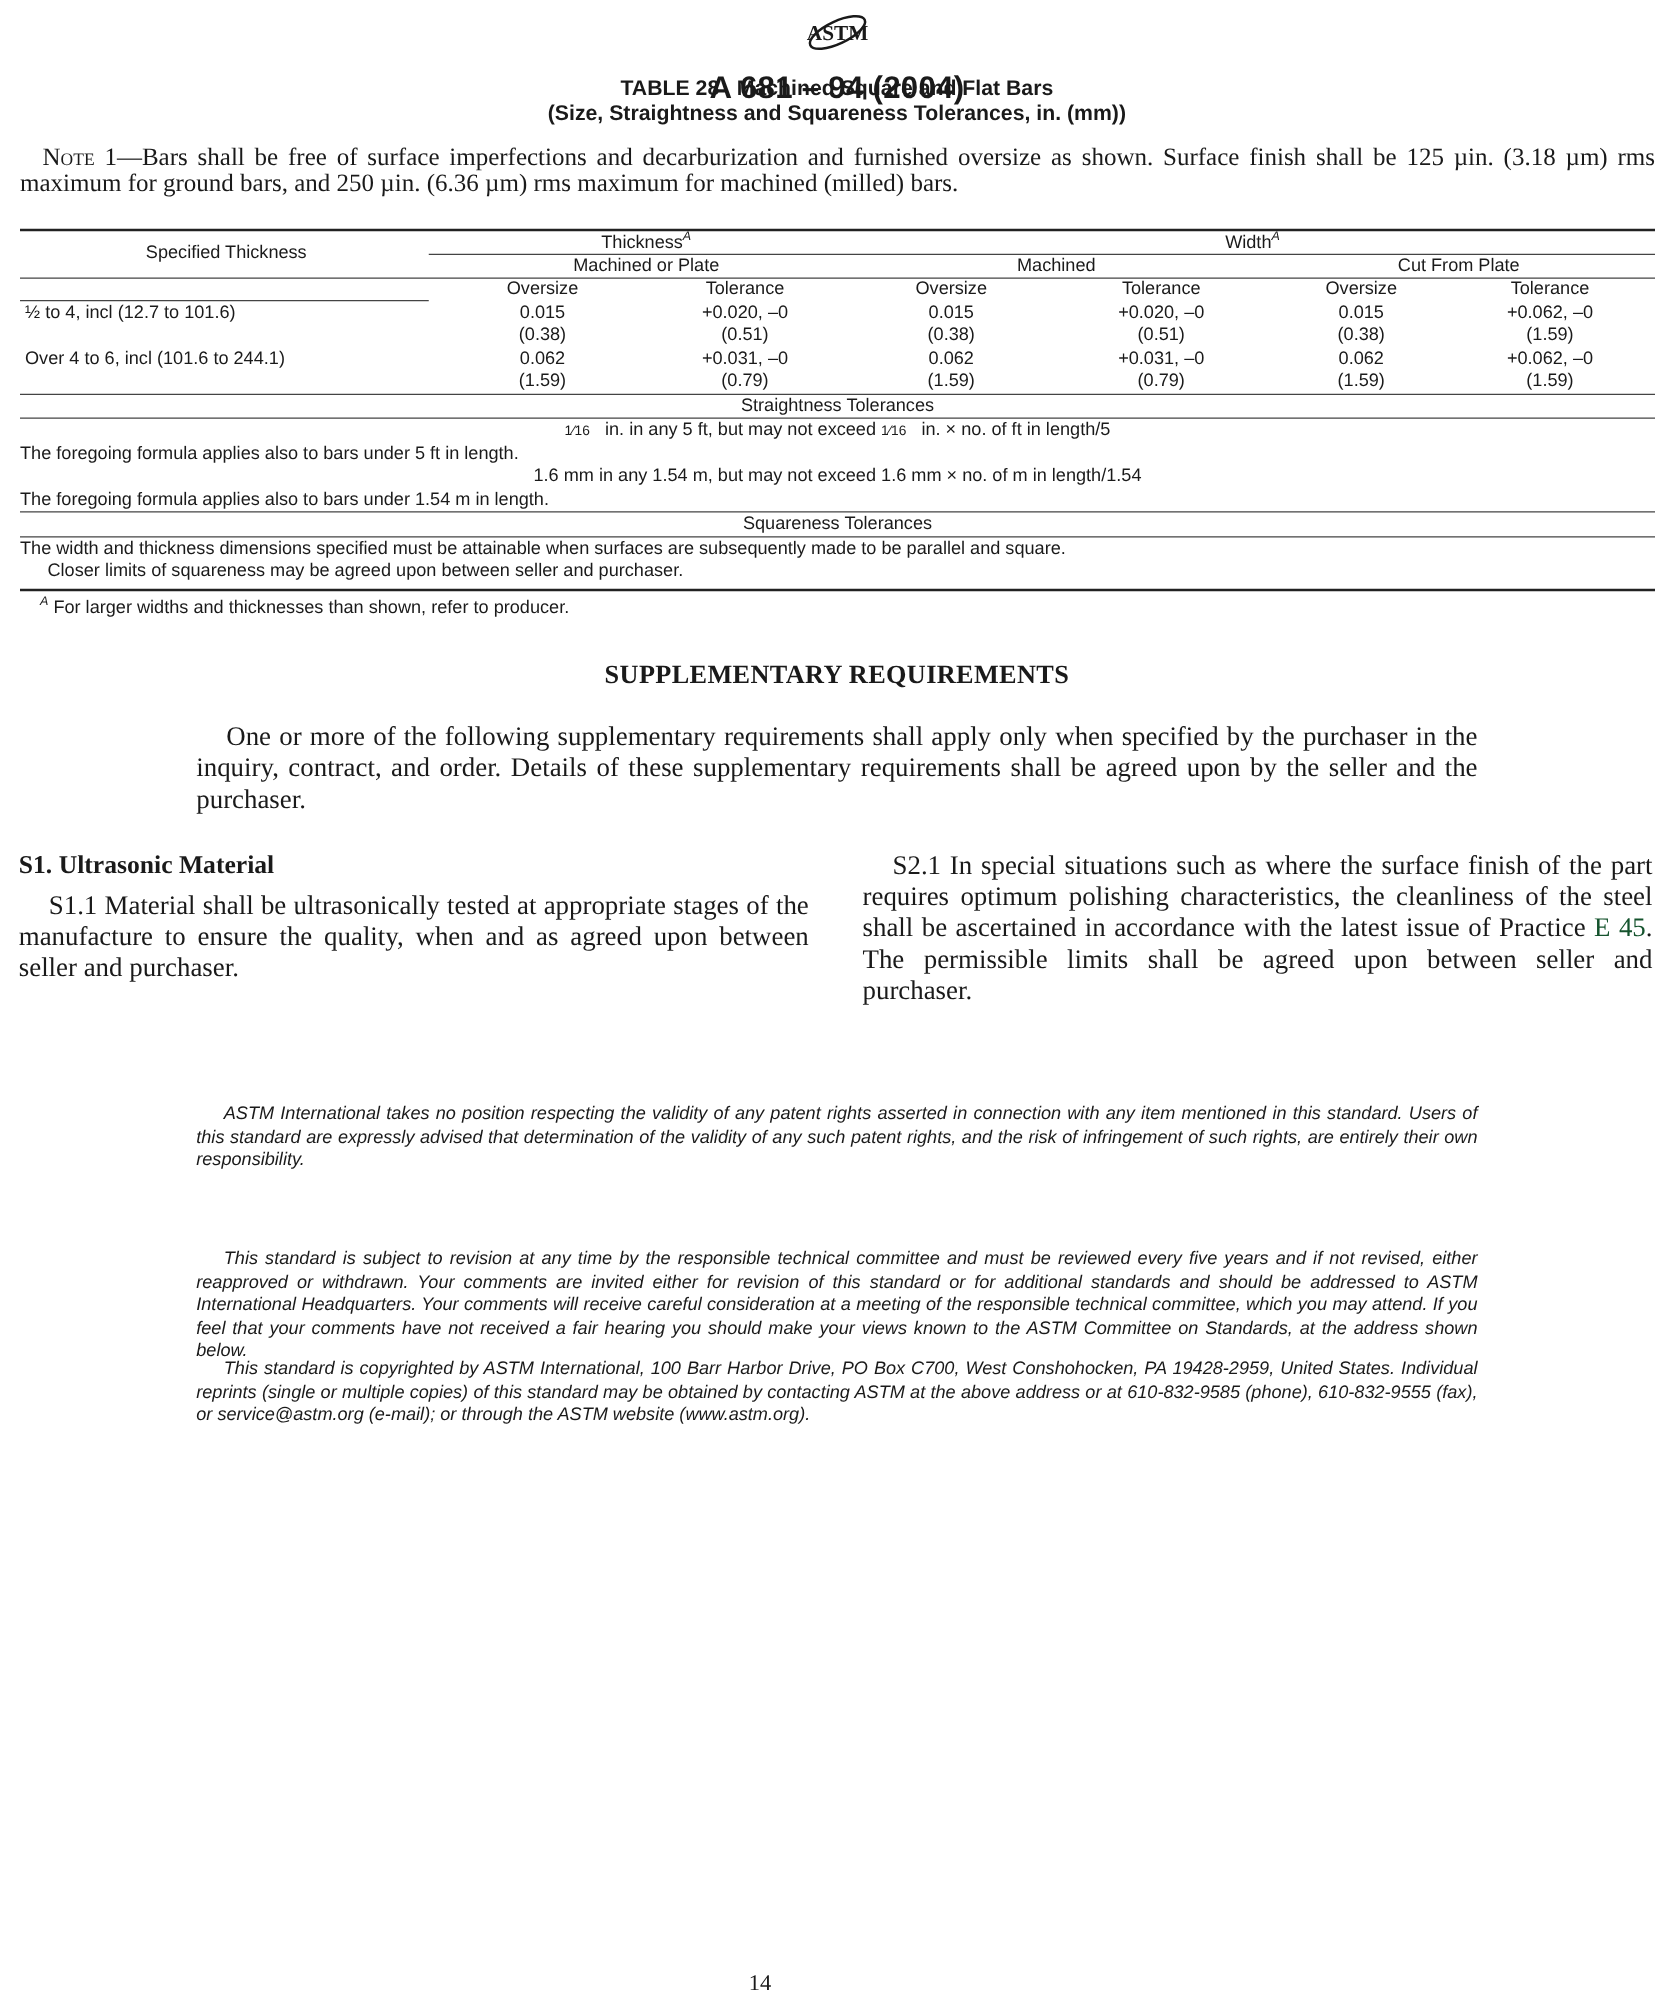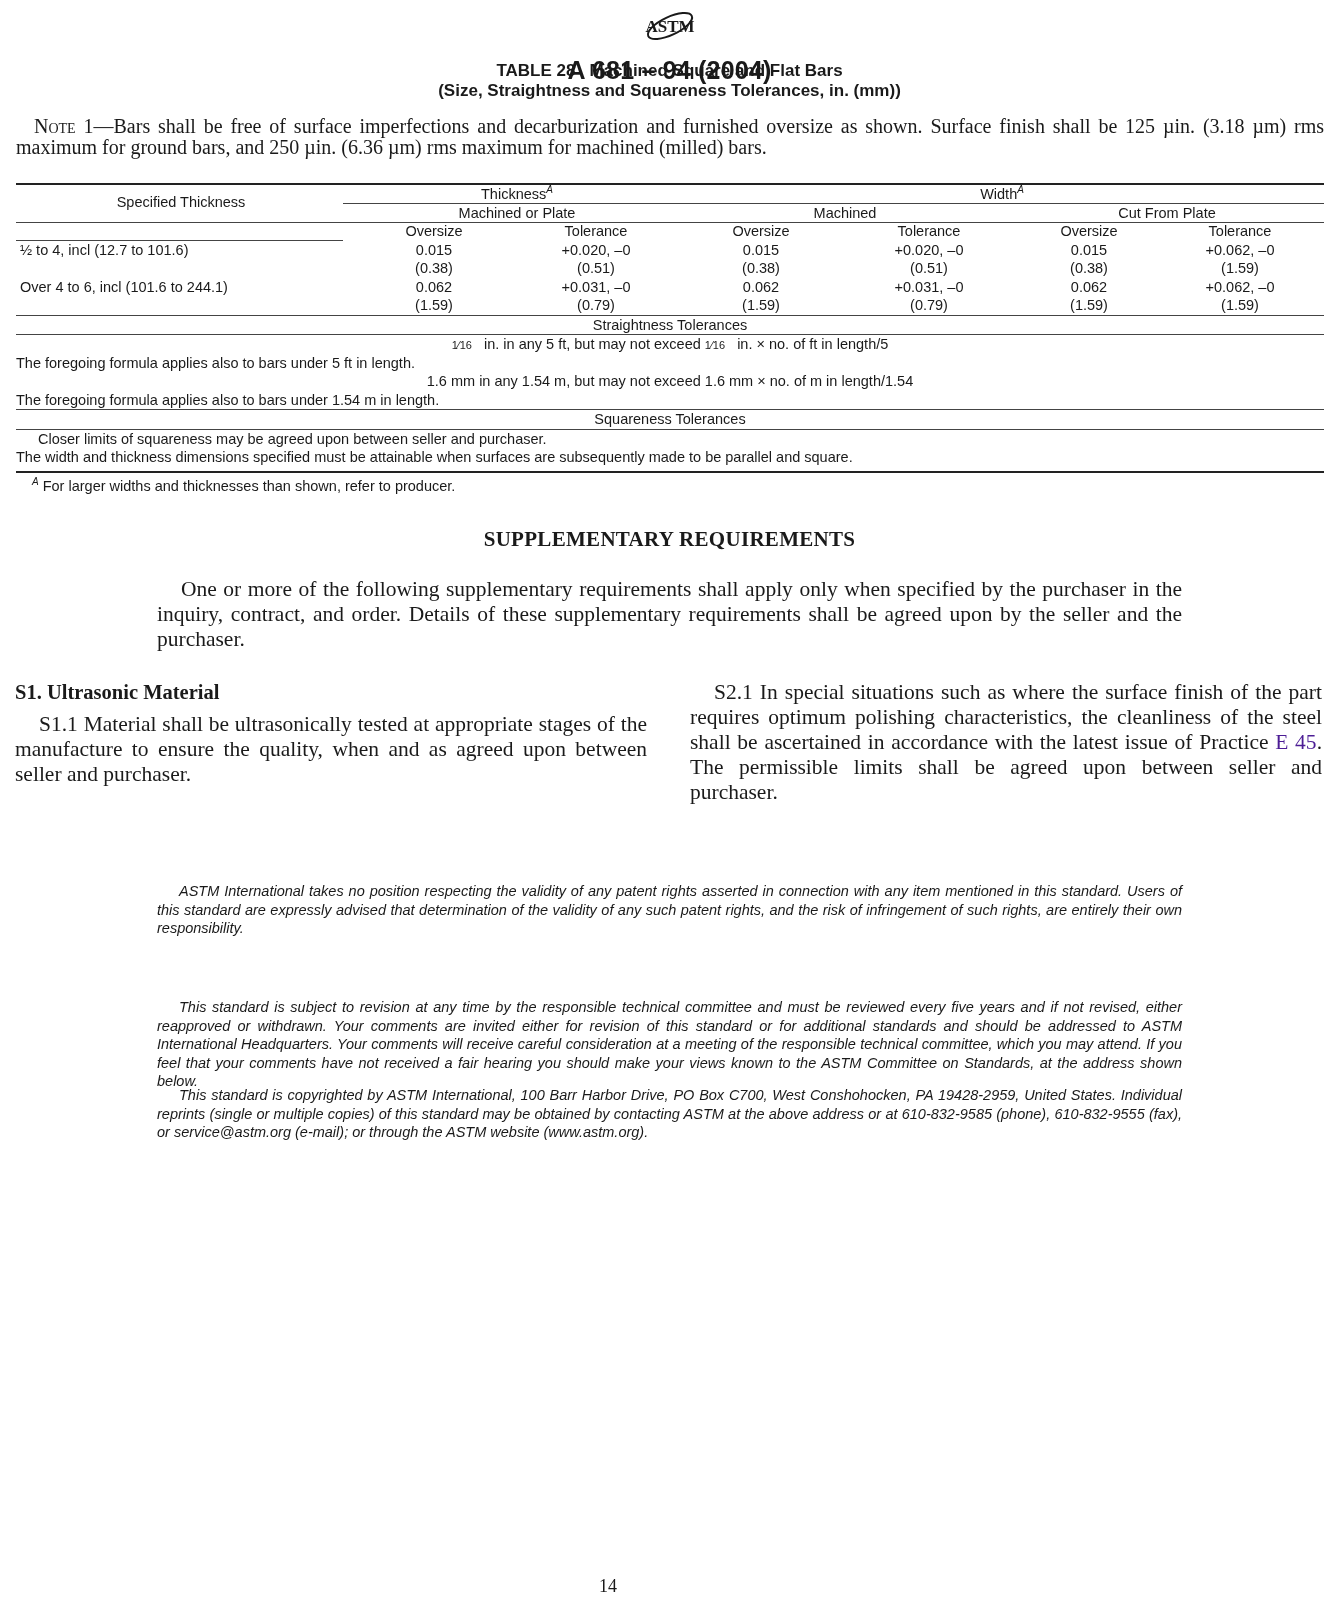--- a/index.html
+++ b/index.html
@@ -40,21 +40,21 @@
   .frac { font-size: 11px; }
 
   
   .supp-title { position: absolute; top: 527px; left: 0; width: 1339px; text-align: center; font-family: "Liberation Serif", serif; font-weight: bold; font-size: 21px; letter-spacing: 0.3px; }
   .supp-intro { position: absolute; top: 577px; left: 157px; width: 1025px; font-family: "Liberation Serif", serif; font-size: 21.5px; line-height: 25px; text-align: justify; text-indent: 24px; }
 
   .col-left { position: absolute; top: 680px; left: 15px; width: 632px; font-family: "Liberation Serif", serif; }
   .col-right { position: absolute; top: 680px; left: 690px; width: 632px; font-family: "Liberation Serif", serif; }
   .sec-head { font-weight: bold; font-size: 20.5px; line-height: 24px; margin: 0 0 8px 0; }
   .sec-body { font-size: 21.5px; line-height: 25px; text-align: justify; text-indent: 24px; margin: 0; }
-  .xref { color: #4c1d95; cursor: pointer; }
+  .xref { color: #14532d; cursor: pointer; }
 
   
   .notice { position: absolute; left: 157px; width: 1025px; font-family: "Liberation Sans", sans-serif; font-style: italic; font-size: 14.5px; line-height: 18.5px; text-align: justify; text-indent: 22px; }
   .n1 { top: 882px; }
   .n2 { top: 998px; }
   .n3 { top: 1086px; }
 
   .page-number { position: absolute; top: 1576px; left: 0; width: 1216px; text-align: center; font-family: "Liberation Serif", serif; font-size: 18px; }
 </style>
 </head>
@@ -156,24 +156,24 @@
   <div class="row">
     <div class="cell" style="left:0;text-align:left;">The foregoing formula applies also to bars under 1.54 m in length.</div>
   </div>
   <div class="rule-thin"></div>
 
   <div class="row">
     <div class="cell" style="left:0;width:1308px;">Squareness Tolerances</div>
   </div>
   <div class="rule-thin"></div>
   <div class="row">
-    <div class="cell" style="left:22px;text-align:left;">Closer limits of squareness may be agreed upon between seller and purchaser.</div>
+    <div class="cell" style="left:0;text-align:left;">The width and thickness dimensions specified must be attainable when surfaces are subsequently made to be parallel and square.</div>
   </div>
   <div class="row">
-    <div class="cell" style="left:0;text-align:left;">The width and thickness dimensions specified must be attainable when surfaces are subsequently made to be parallel and square.</div>
+    <div class="cell" style="left:22px;text-align:left;">Closer limits of squareness may be agreed upon between seller and purchaser.</div>
   </div>
   <div style="height:4px;"></div>
   <div class="rule-thick"></div>
   <div style="height:4px;"></div>
   <div class="row">
     <div class="cell" style="left:16px;text-align:left;"><span class="sup">A</span> <span>For larger widths and thicknesses than shown, refer to producer.</span></div>
   </div>
 </div>
 
 <div class="supp-title">SUPPLEMENTARY REQUIREMENTS</div>

